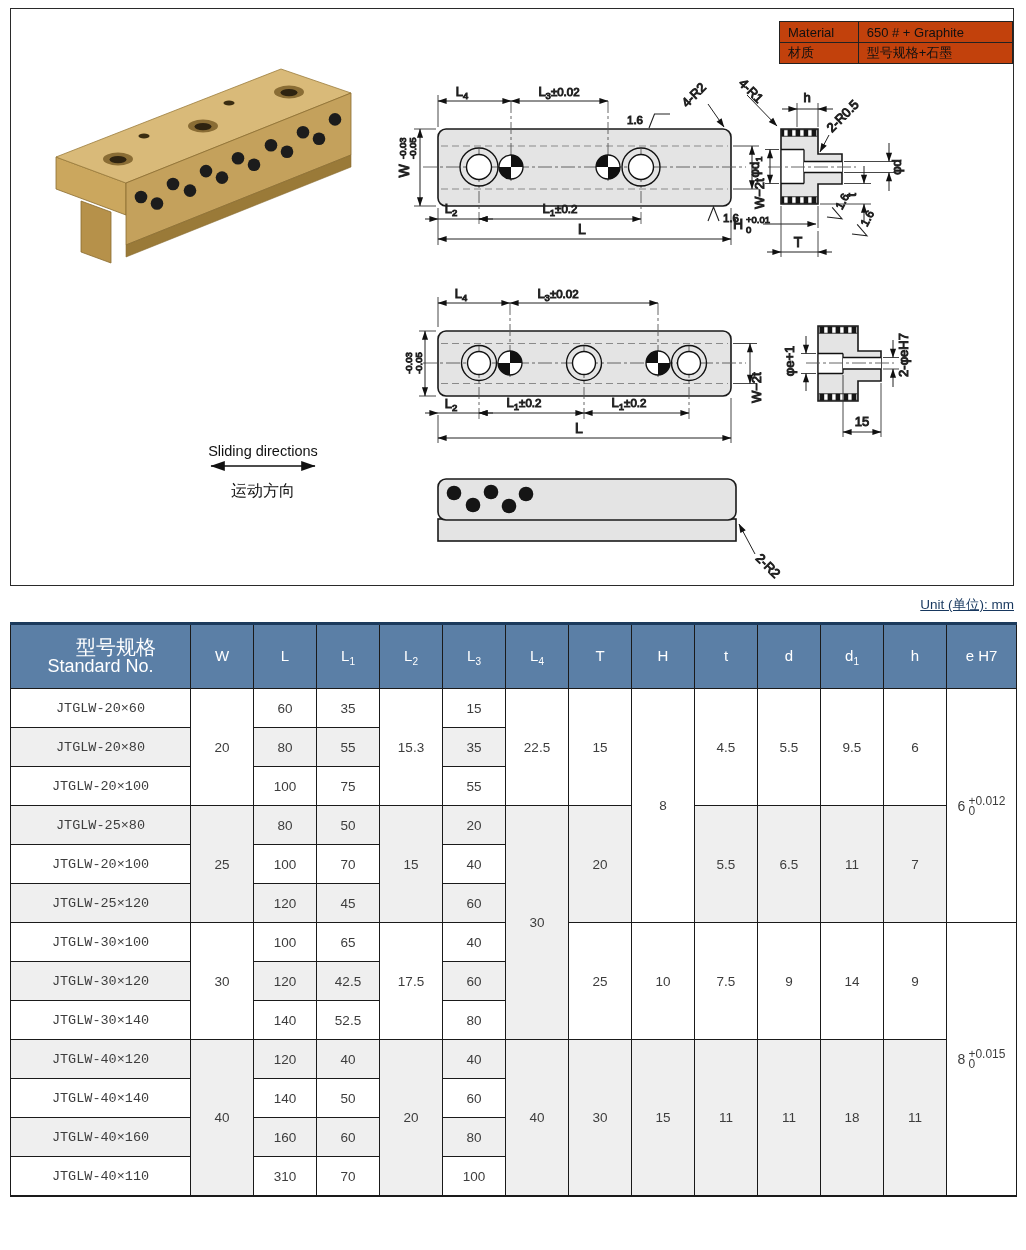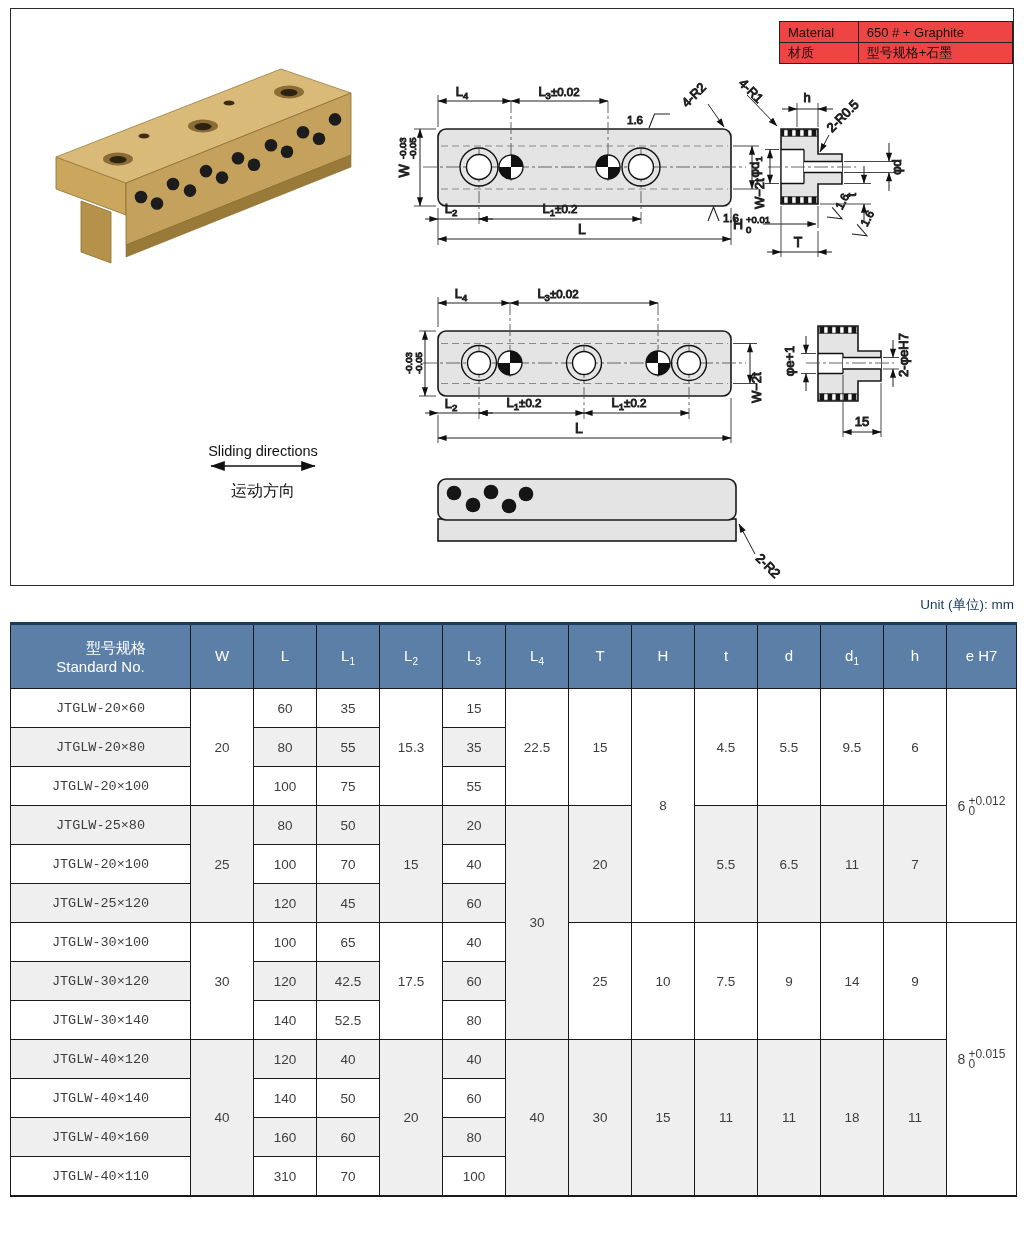--- a/index.html
+++ b/index.html
@@ -14,39 +14,39 @@
   }
   svg.drawings { position:absolute; left:0; top:0; }
   svg text { font-family:"Liberation Sans", sans-serif; fill:#111; }
   .dl  { font-size:13px; }
   .dlb { font-size:14px; }
   .dls { font-size:9.5px; }
   .dlm { font-size:11.5px; }
   .svgsub { font-size:9.5px; }
 
   
-  .mat-table { position:absolute; left:768px; top:12px; border-collapse:collapse; background:#ef4444; }
+  .mat-table { position:absolute; left:768px; top:12px; border-collapse:collapse; background:#c2410c; }
   .mat-table td { border:1.2px solid #222; font-size:13px; padding:0 8px; height:20px; white-space:nowrap; }
   .mat-table td.lab { width:62px; }
   .mat-table td.val { width:138px; }
 
-  .unit-note { position:absolute; top:596px; right:12px; color:#17375e; font-size:13.5px; }
+  .unit-note { position:absolute; top:596px; right:12px; color:#17375e; font-size:13.5px;text-decoration:underline; }
 
   
   table.spec {
     position:absolute; left:10px; top:622px; width:1006px;
     border-collapse:collapse; table-layout:fixed;
     border-left:1.5px solid #1a1a1a; border-right:1.5px solid #1a1a1a;
     border-top:3px solid #1b3a5c; border-bottom:2.5px solid #1a1a1a;
   }
   table.spec th, table.spec td { border:1px solid #1a1a1a; text-align:center; vertical-align:middle; padding:0; }
   table.spec thead th { background:#5b7fa6; color:#fff; font-weight:normal; height:63px; font-size:15px; }
   table.spec thead th sub { font-size:10px; }
-  th.model .cn { display:block; font-size:15px; line-height:19px;padding-left:31px; }
-  th.model .en { display:block; font-size:15px; line-height:19px; }
+  th.model .cn { display:block; font-size:20px; line-height:19px;padding-left:31px; }
+  th.model .en { display:block; font-size:18px; line-height:19px; }
   table.spec tbody td { height:38px; font-size:13.5px; color:#3d3d3d; background:transparent; }
   table.spec tbody tr:nth-child(even) { background:#efefef; }
   td.name { font-size:13.5px;font-family:Liberation Mono, monospace; }
   .tolpair { display:inline-flex; align-items:center; gap:3px; justify-content:center; }
   .tolpair .ev { font-size:14px; }
   .tolstack { display:inline-flex; flex-direction:column; font-size:12px; line-height:10px; text-align:left; color:#3d3d3d; }
 </style>
 </head>
 <body>
 

